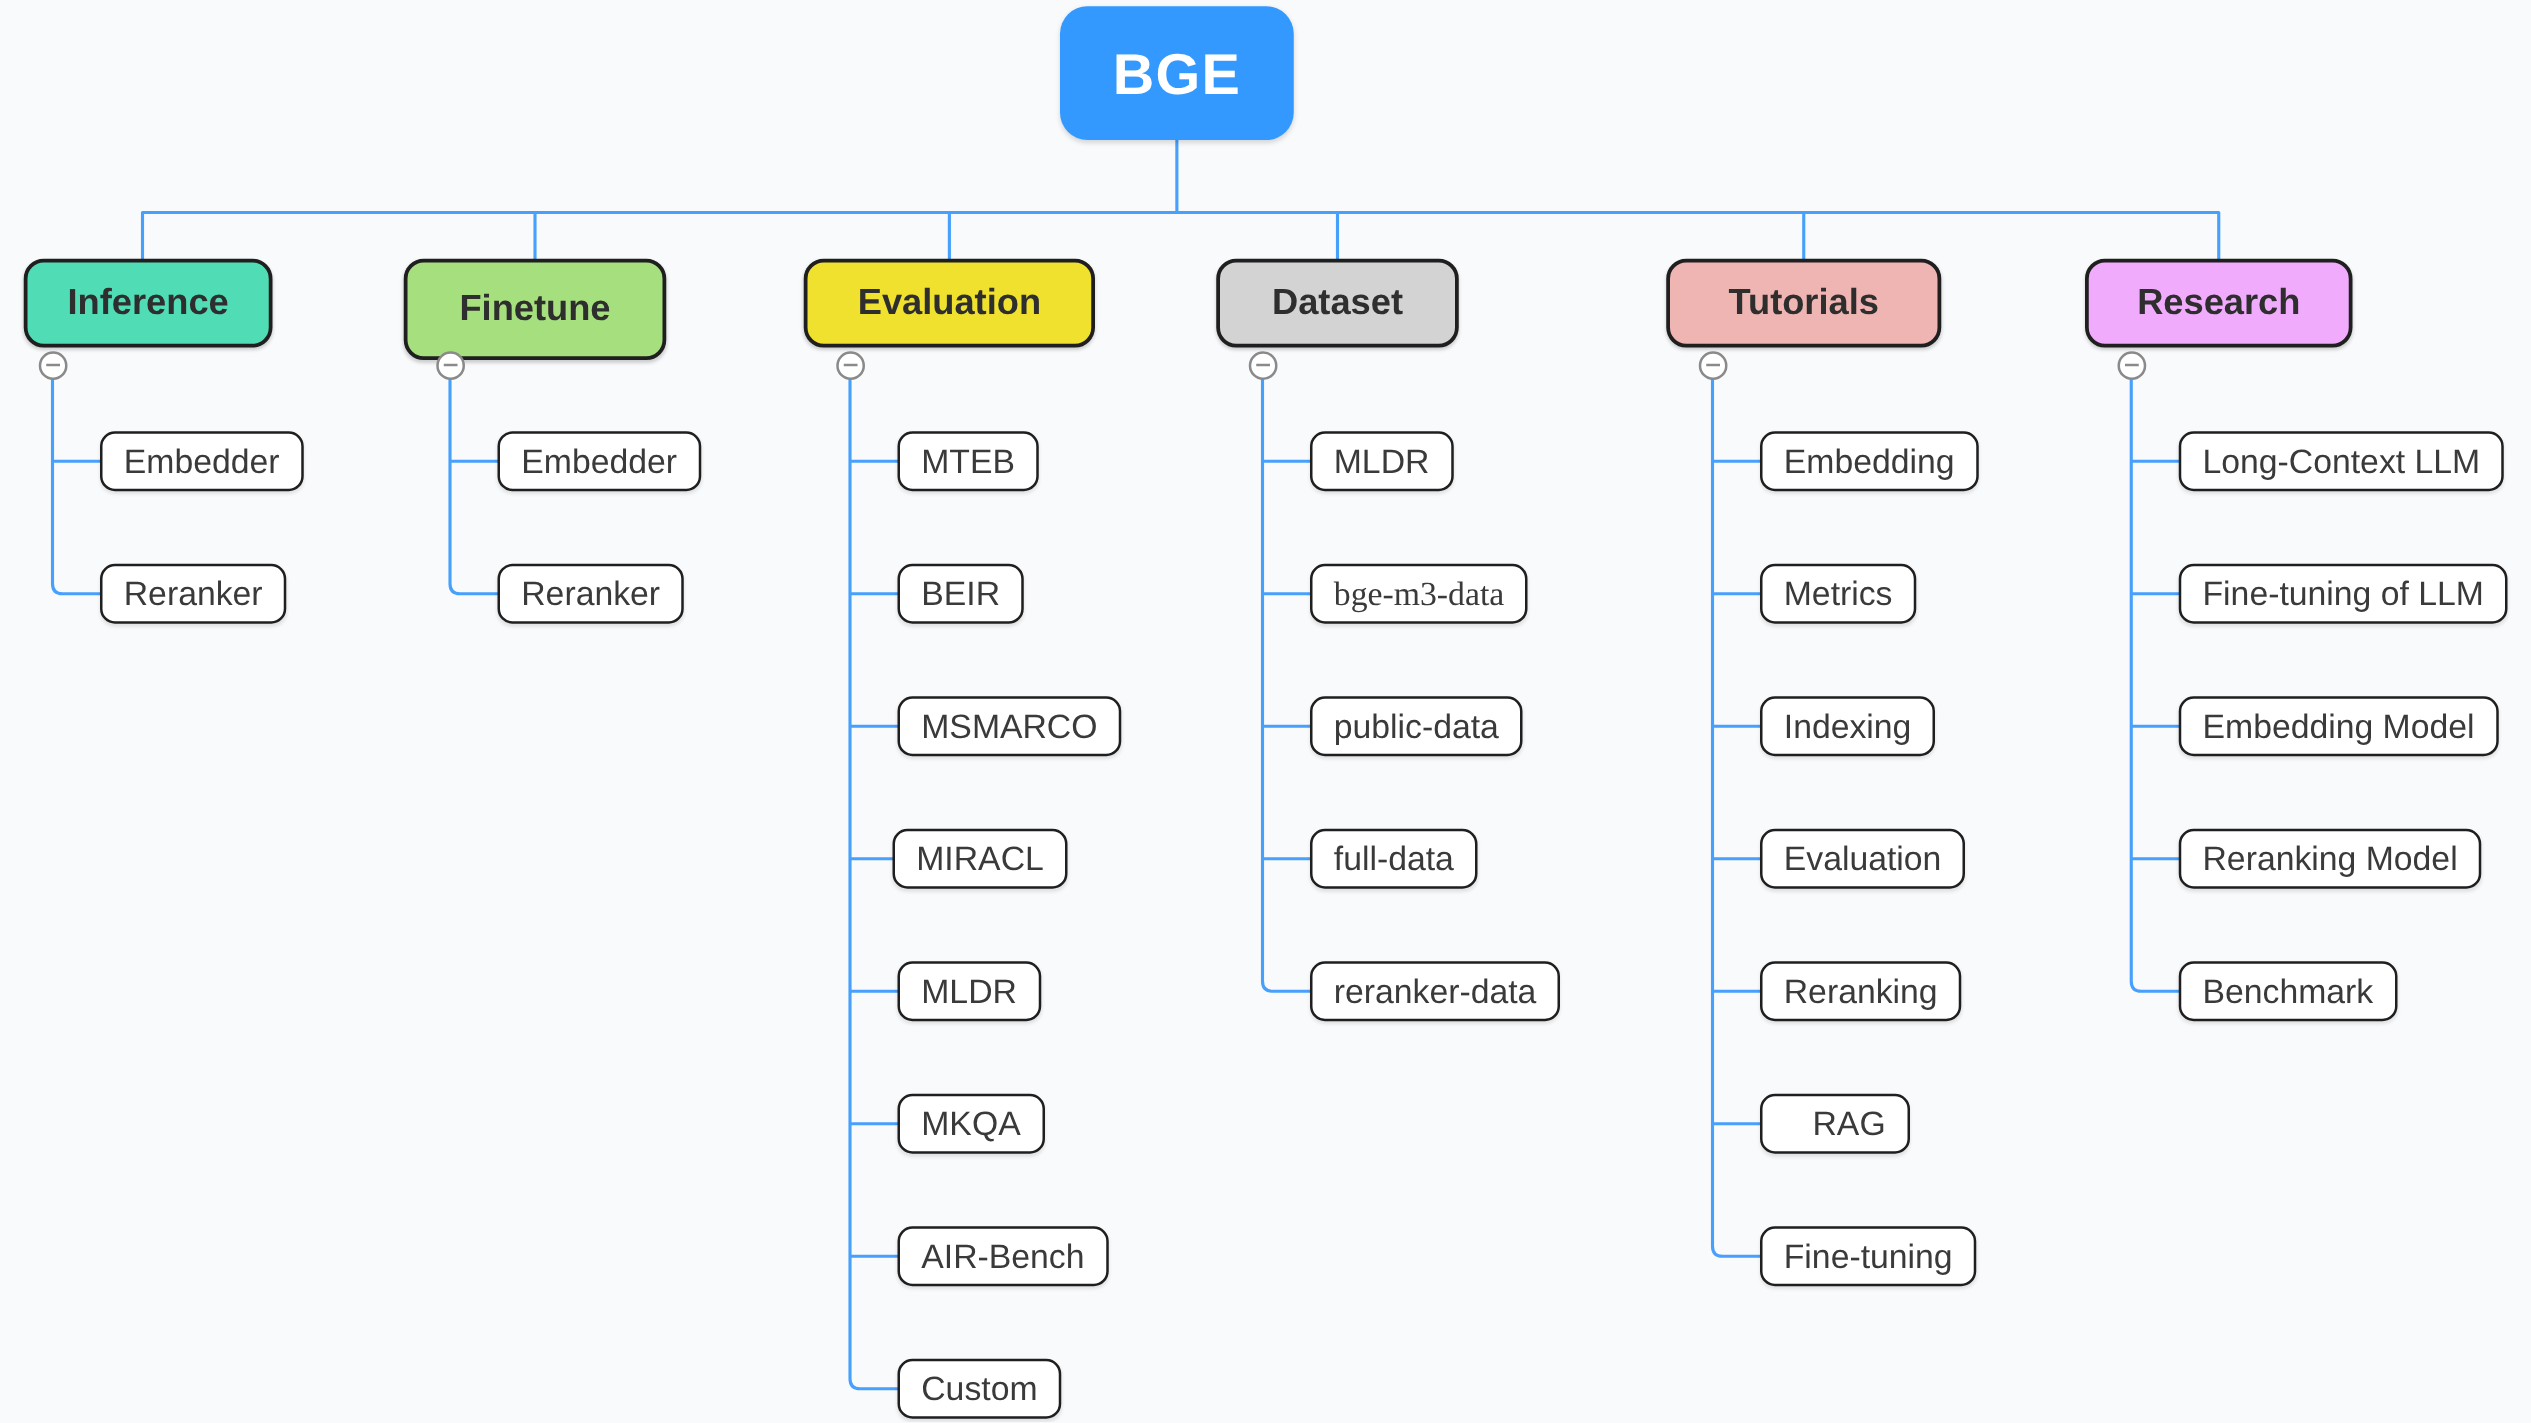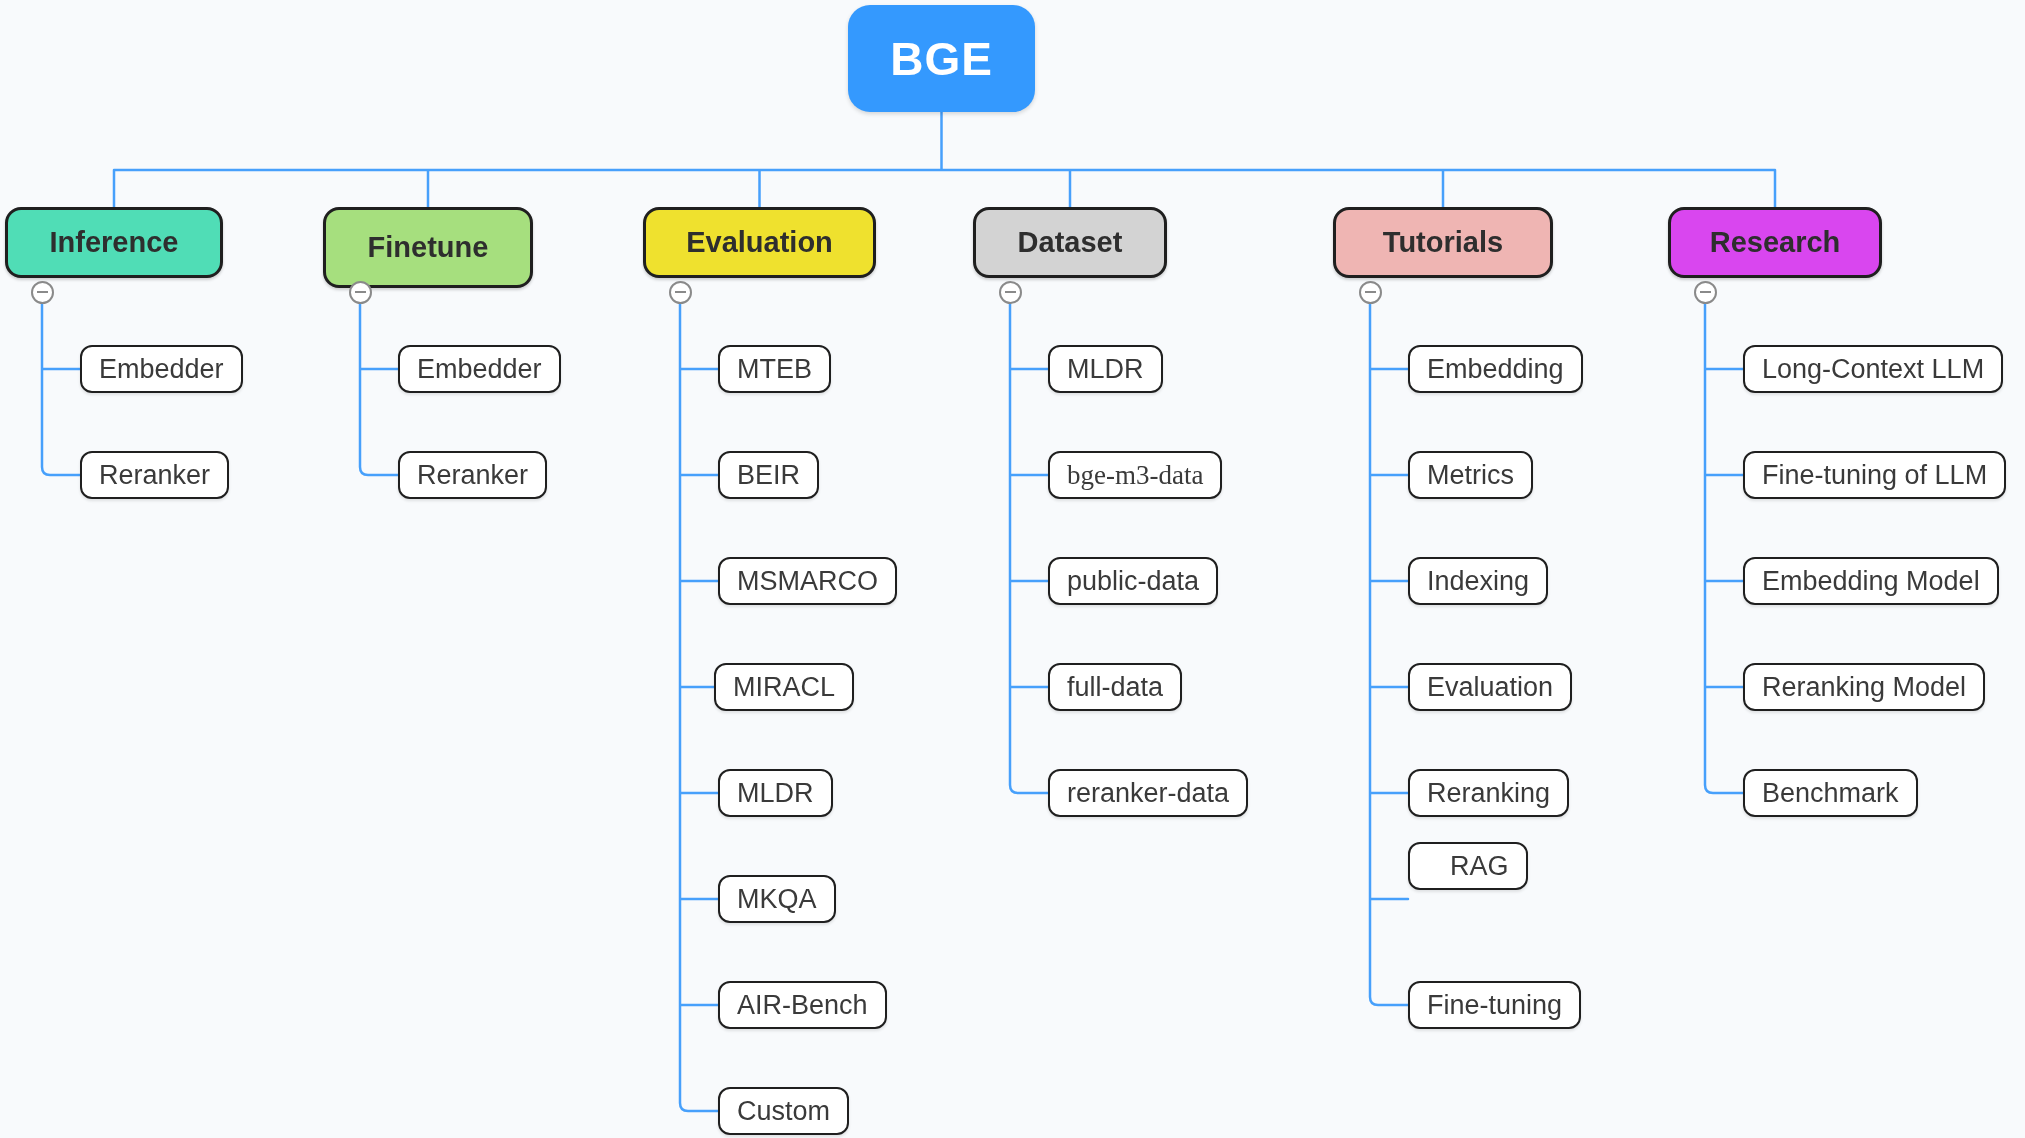--- a/index.html
+++ b/index.html
@@ -37,21 +37,21 @@
   }
 </style>
 </head>
 <body>
 
 <div class="canvas" id="canvas" style="background: rgb(248, 250, 252);">
     <svg width="2025" height="1138" class="connectors">
       <path d="M941.5 112 V170 M114 170 H1775 M114 170 V207 M428 170 V207 M759.5 170 V207 M1070 170 V207 M1443 170 V207 M1775 170 V207 M42 369 H80 M42 303 V467 Q42 475 50 475 H80 M360 369 H398 M360 303 V467 Q360 475 368 475 H398 M680 369 H718 M680 475 H718 M680 581 H718 M680 687 H718 M680 793 H718 M680 899 H718 M680 1005 H718 M680 303 V1103 Q680 1111 688 1111 H718 M1010 369 H1048 M1010 475 H1048 M1010 581 H1048 M1010 687 H1048 M1010 303 V785 Q1010 793 1018 793 H1048 M1370 369 H1408 M1370 475 H1408 M1370 581 H1408 M1370 687 H1408 M1370 793 H1408 M1370 899 H1408 M1370 303 V997 Q1370 1005 1378 1005 H1408 M1705 369 H1743 M1705 475 H1743 M1705 581 H1743 M1705 687 H1743 M1705 303 V785 Q1705 793 1713 793 H1743" fill="none" stroke="#47A0FB" stroke-width="2.5" stroke-linecap="round"></path>
     </svg>
   <div class="node root-node" id="root-node" style="left: 848px; top: 5px; width: 187px; height: 107px; background: rgb(52, 153, 254); color: rgb(255, 255, 255);">BGE</div>
-<div class="node branch-node" style="left: 5px; top: 207px; width: 218px; height: 71px; background: rgb(80, 221, 182);">Inference</div>
+<div class="node branch-node" style="left: 19px; top: 207px; width: 199px; height: 71px; background: rgb(80, 221, 182);">Inference</div>
     <div class="collapse" style="left: 30.5px; top: 280.5px;">
       <span class="dash"></span>
     </div>
     <div class="child-node" style="left: 80px; top: 345px;">Embedder</div>
     <div class="child-node" style="left: 80px; top: 451px;">Reranker</div>
     <div class="node branch-node" style="left: 323px; top: 207px; width: 210px; height: 81px; background: rgb(166, 223, 126);">Finetune</div>
     <div class="collapse" style="left: 348.5px; top: 280.5px;">
       <span class="dash"></span>
     </div>
     <div class="child-node" style="left: 398px; top: 345px;">Embedder</div>
@@ -79,23 +79,23 @@
     <div class="child-node" style="left: 1048px; top: 769px;">reranker-data</div>
     <div class="node branch-node" style="left: 1333px; top: 207px; width: 220px; height: 71px; background: rgb(239, 181, 179);">Tutorials</div>
     <div class="collapse" style="left: 1358.5px; top: 280.5px;">
       <span class="dash"></span>
     </div>
     <div class="child-node" style="left: 1408px; top: 345px;">Embedding</div>
     <div class="child-node" style="left: 1408px; top: 451px;">Metrics</div>
     <div class="child-node" style="left: 1408px; top: 557px;">Indexing</div>
     <div class="child-node" style="left: 1408px; top: 663px;">Evaluation</div>
     <div class="child-node" style="left: 1408px; top: 769px;">Reranking</div>
-    <div class="child-node" style="left: 1408px; top: 842px; padding-left: 40px;">RAG</div>
+    <div class="child-node" style="left: 1408px; top: 875px; padding-left: 40px;">RAG</div>
     <div class="child-node" style="left: 1408px; top: 981px;">Fine-tuning</div>
-    <div class="node branch-node" style="left: 1668px; top: 207px; width: 214px; height: 71px; background: #d946ef;">Research</div>
+    <div class="node branch-node" style="left: 1668px; top: 207px; width: 214px; height: 71px; background: #f0abfc;">Research</div>
     <div class="collapse" style="left: 1693.5px; top: 280.5px;">
       <span class="dash"></span>
     </div>
     <div class="child-node" style="left: 1743px; top: 345px;">Long-Context LLM</div>
     <div class="child-node" style="left: 1743px; top: 451px;">Fine-tuning of LLM</div>
     <div class="child-node" style="left: 1743px; top: 557px;">Embedding Model</div>
     <div class="child-node" style="left: 1743px; top: 663px;">Reranking Model</div>
     <div class="child-node" style="left: 1743px; top: 769px;">Benchmark</div>
   </div>
 

